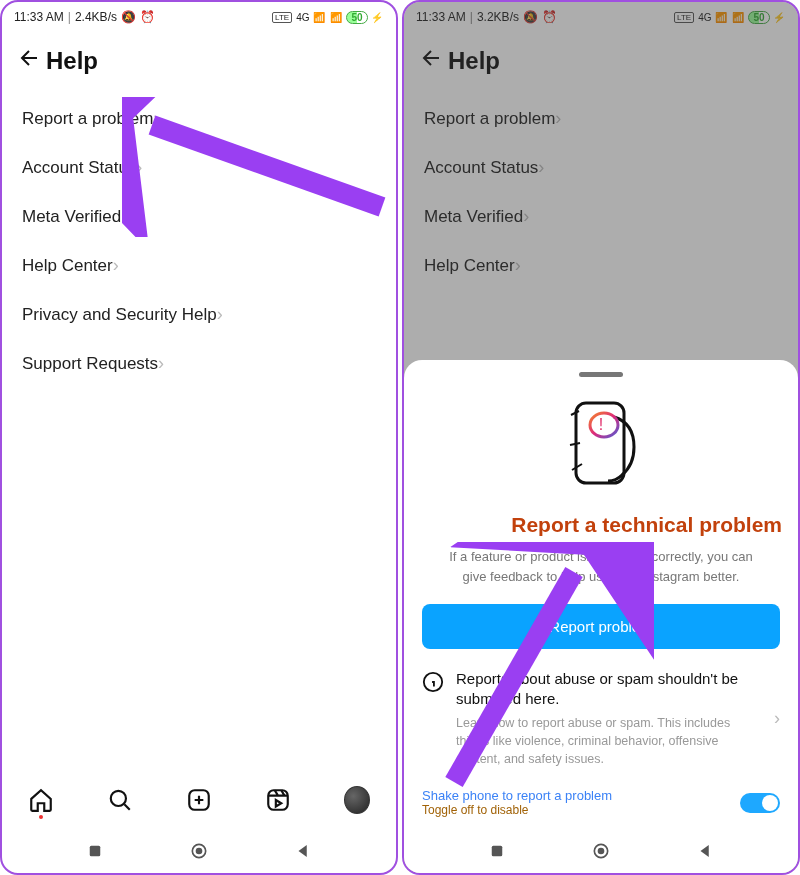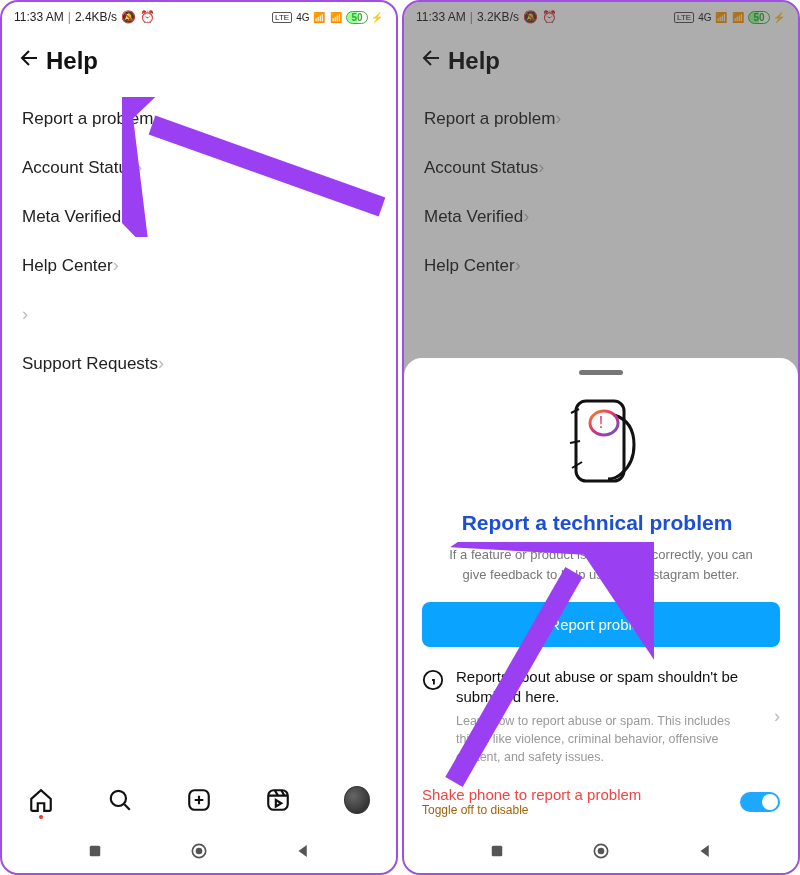--- a/index.html
+++ b/index.html
@@ -99,42 +99,42 @@
     border-top-left-radius: 18px;
     border-top-right-radius: 18px;
     z-index: 10;
     padding: 8px 0 0 0;
   }
   .drag-handle {
     width: 44px; height: 5px; background: #777; border-radius: 3px;
     margin: 4px auto 10px auto;
   }
   .sheet-illus { display:flex; justify-content:center; padding: 8px 0 12px 0;}
-  .sheet-title { text-align:center; font-size: 21px; font-weight: 600; padding: 6px 8px 10px 0; color:#1d4ed8;}
+  .sheet-title { text-align:right; font-size: 21px; font-weight: 600; padding: 6px 16px 10px 0; color:#c2410c;}
   .sheet-sub { text-align:center; font-size: 13px; color:#777; padding: 0 32px 18px 32px; line-height:1.5; font-family: sans-serif;}
   .primary-btn {
     margin: 0 18px; padding: 14px 0;
     background: #0aa3ff; color:#fff;
     text-align:center; border-radius:8px;
     font-size: 15px; cursor:pointer;
   }
   .sheet-row {
     display:flex; align-items:flex-start; gap:12px;
     padding: 20px 18px 0 18px;
   }
   .sheet-row .info-icon { flex:0 0 22px; margin-top:2px; }
   .sheet-row .row-body { flex:1; }
   .row-title { font-size: 15px; color:#111; line-height:1.35;}
   .row-desc { font-size: 12.5px; color:#999; font-family: sans-serif; line-height:1.45; padding-top:4px; padding-right:8px;}
   .toggle-row {
     display:flex; align-items:center; justify-content:space-between;
     padding: 20px 18px 6px 18px;
   }
   .toggle-left { }
-  .tog-title { font-size: 15px; color:#ef4444; }
+  .tog-title { font-size: 13px; color:#3b82f6; }
   .tog-sub { font-size: 12px; color:#a16207; font-family: sans-serif;}
   .toggle {
     width: 40px; height: 20px; background:#1ea8ff; border-radius: 12px;
     position: relative;
   }
   .toggle::after {
     content:""; position:absolute; right:2px; top:2px;
     width:16px; height:16px; background:#fff; border-radius:50%;
   }
   .red-dot { width:4px; height:4px; background:#e33; border-radius:50%; position:absolute; bottom:-6px; left:50%; transform:translateX(-50%);}
@@ -184,20 +184,21 @@
     </div>
     <div class="menu-item">
       <span>Meta Verified</span>
       <span class="chev">›</span>
     </div>
     <div class="menu-item">
       <span>Help Center</span>
       <span class="chev">›</span>
     </div>
     <div class="menu-item">
+      <span>Privacy and Security Help</span>
       <span class="chev">›</span>
     </div>
     <div class="menu-item">
       <span>Support Requests</span>
       <span class="chev">›</span>
     </div>
   </div>
 
   <div class="bottom-nav">
     <div class="nav-icon" style="position:relative">

